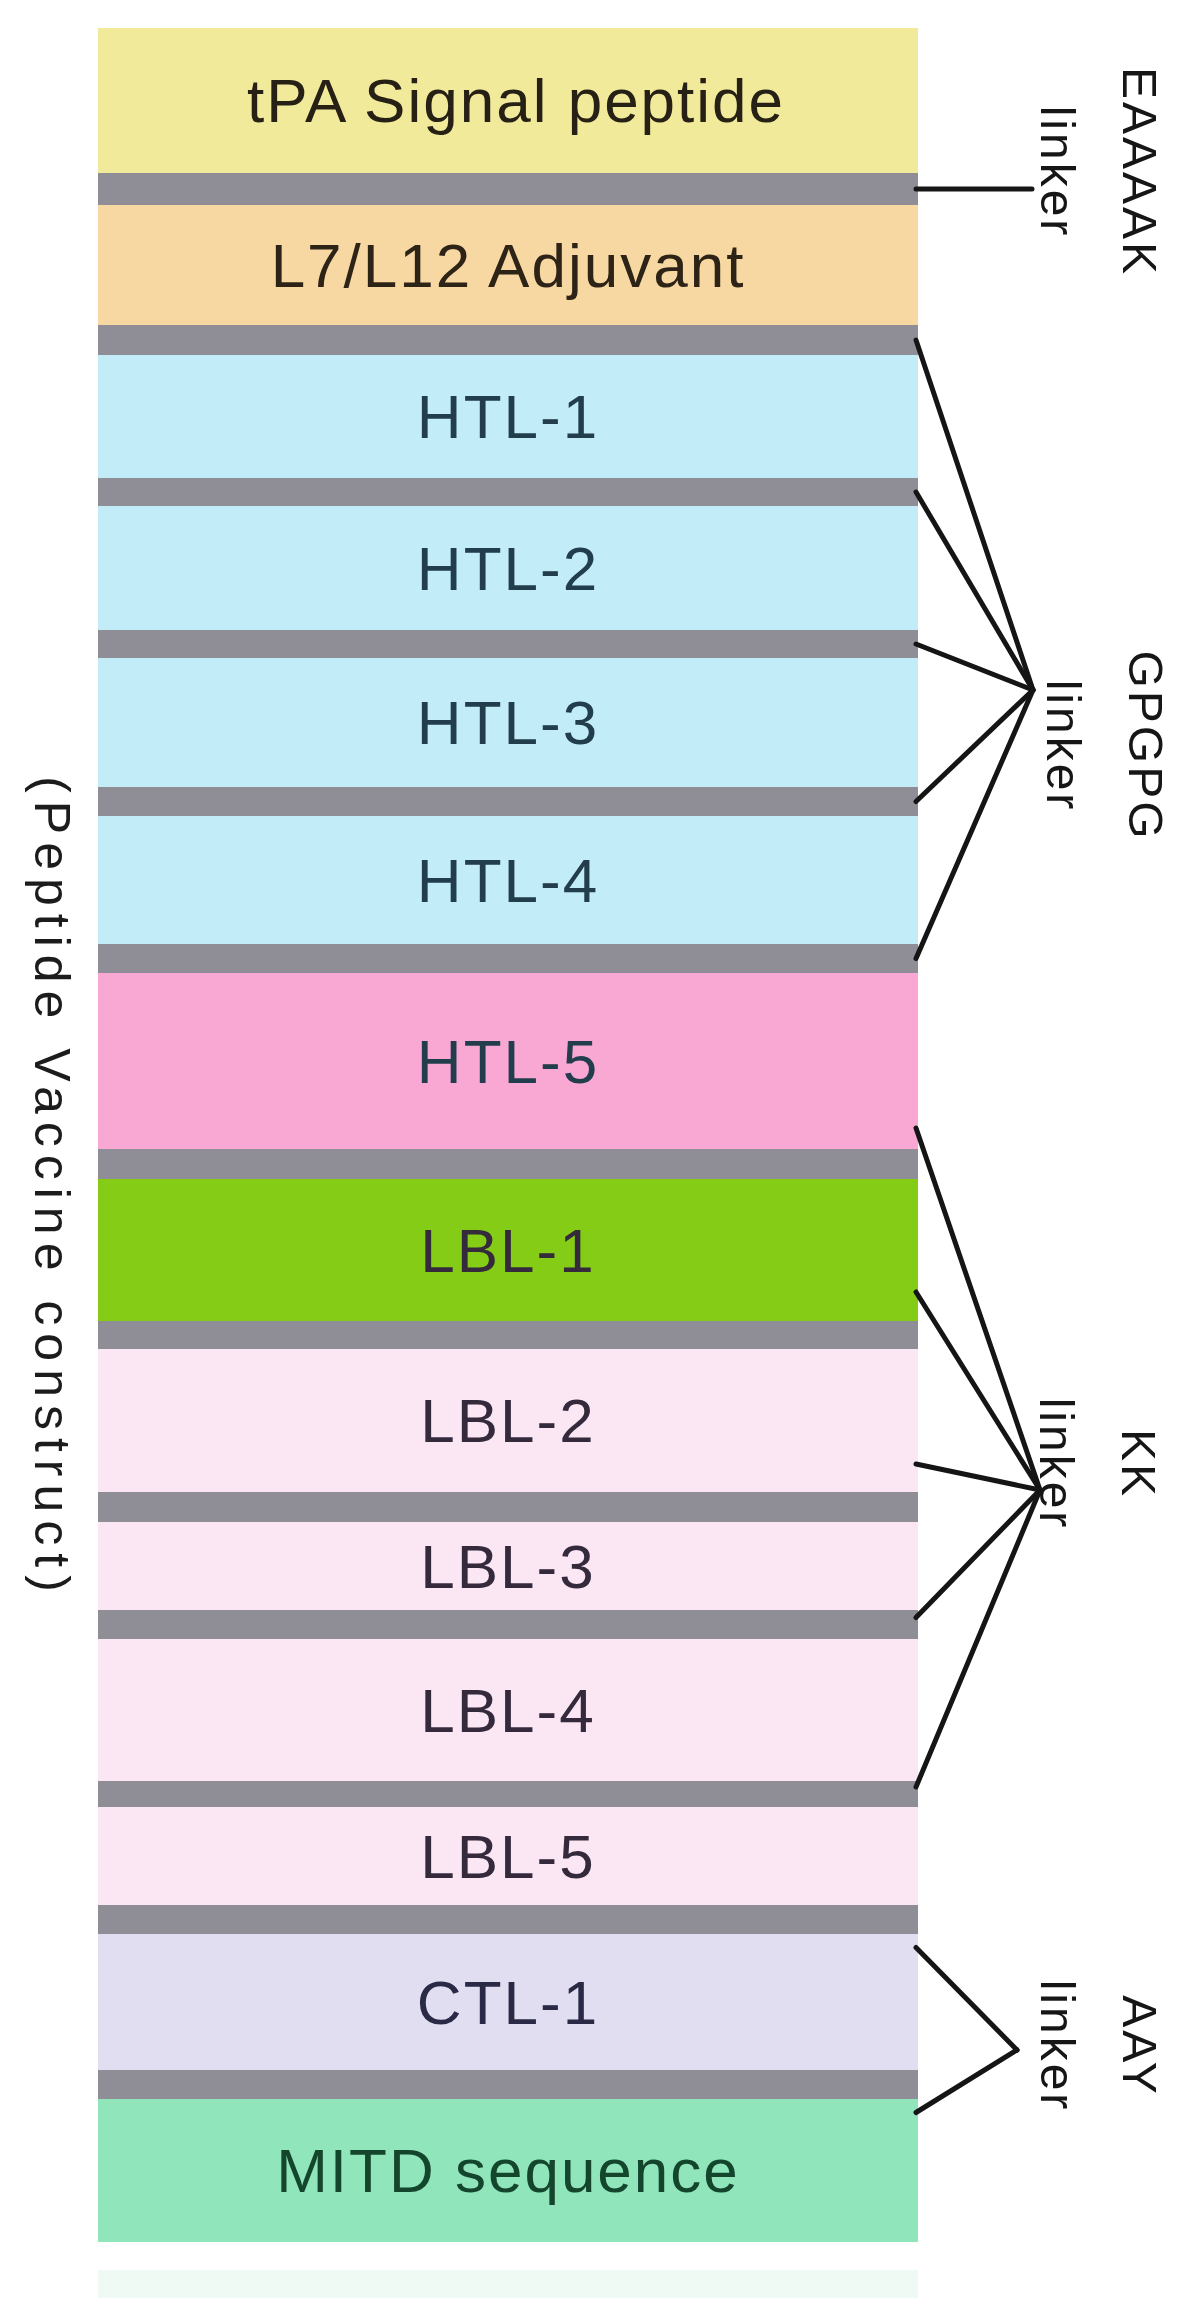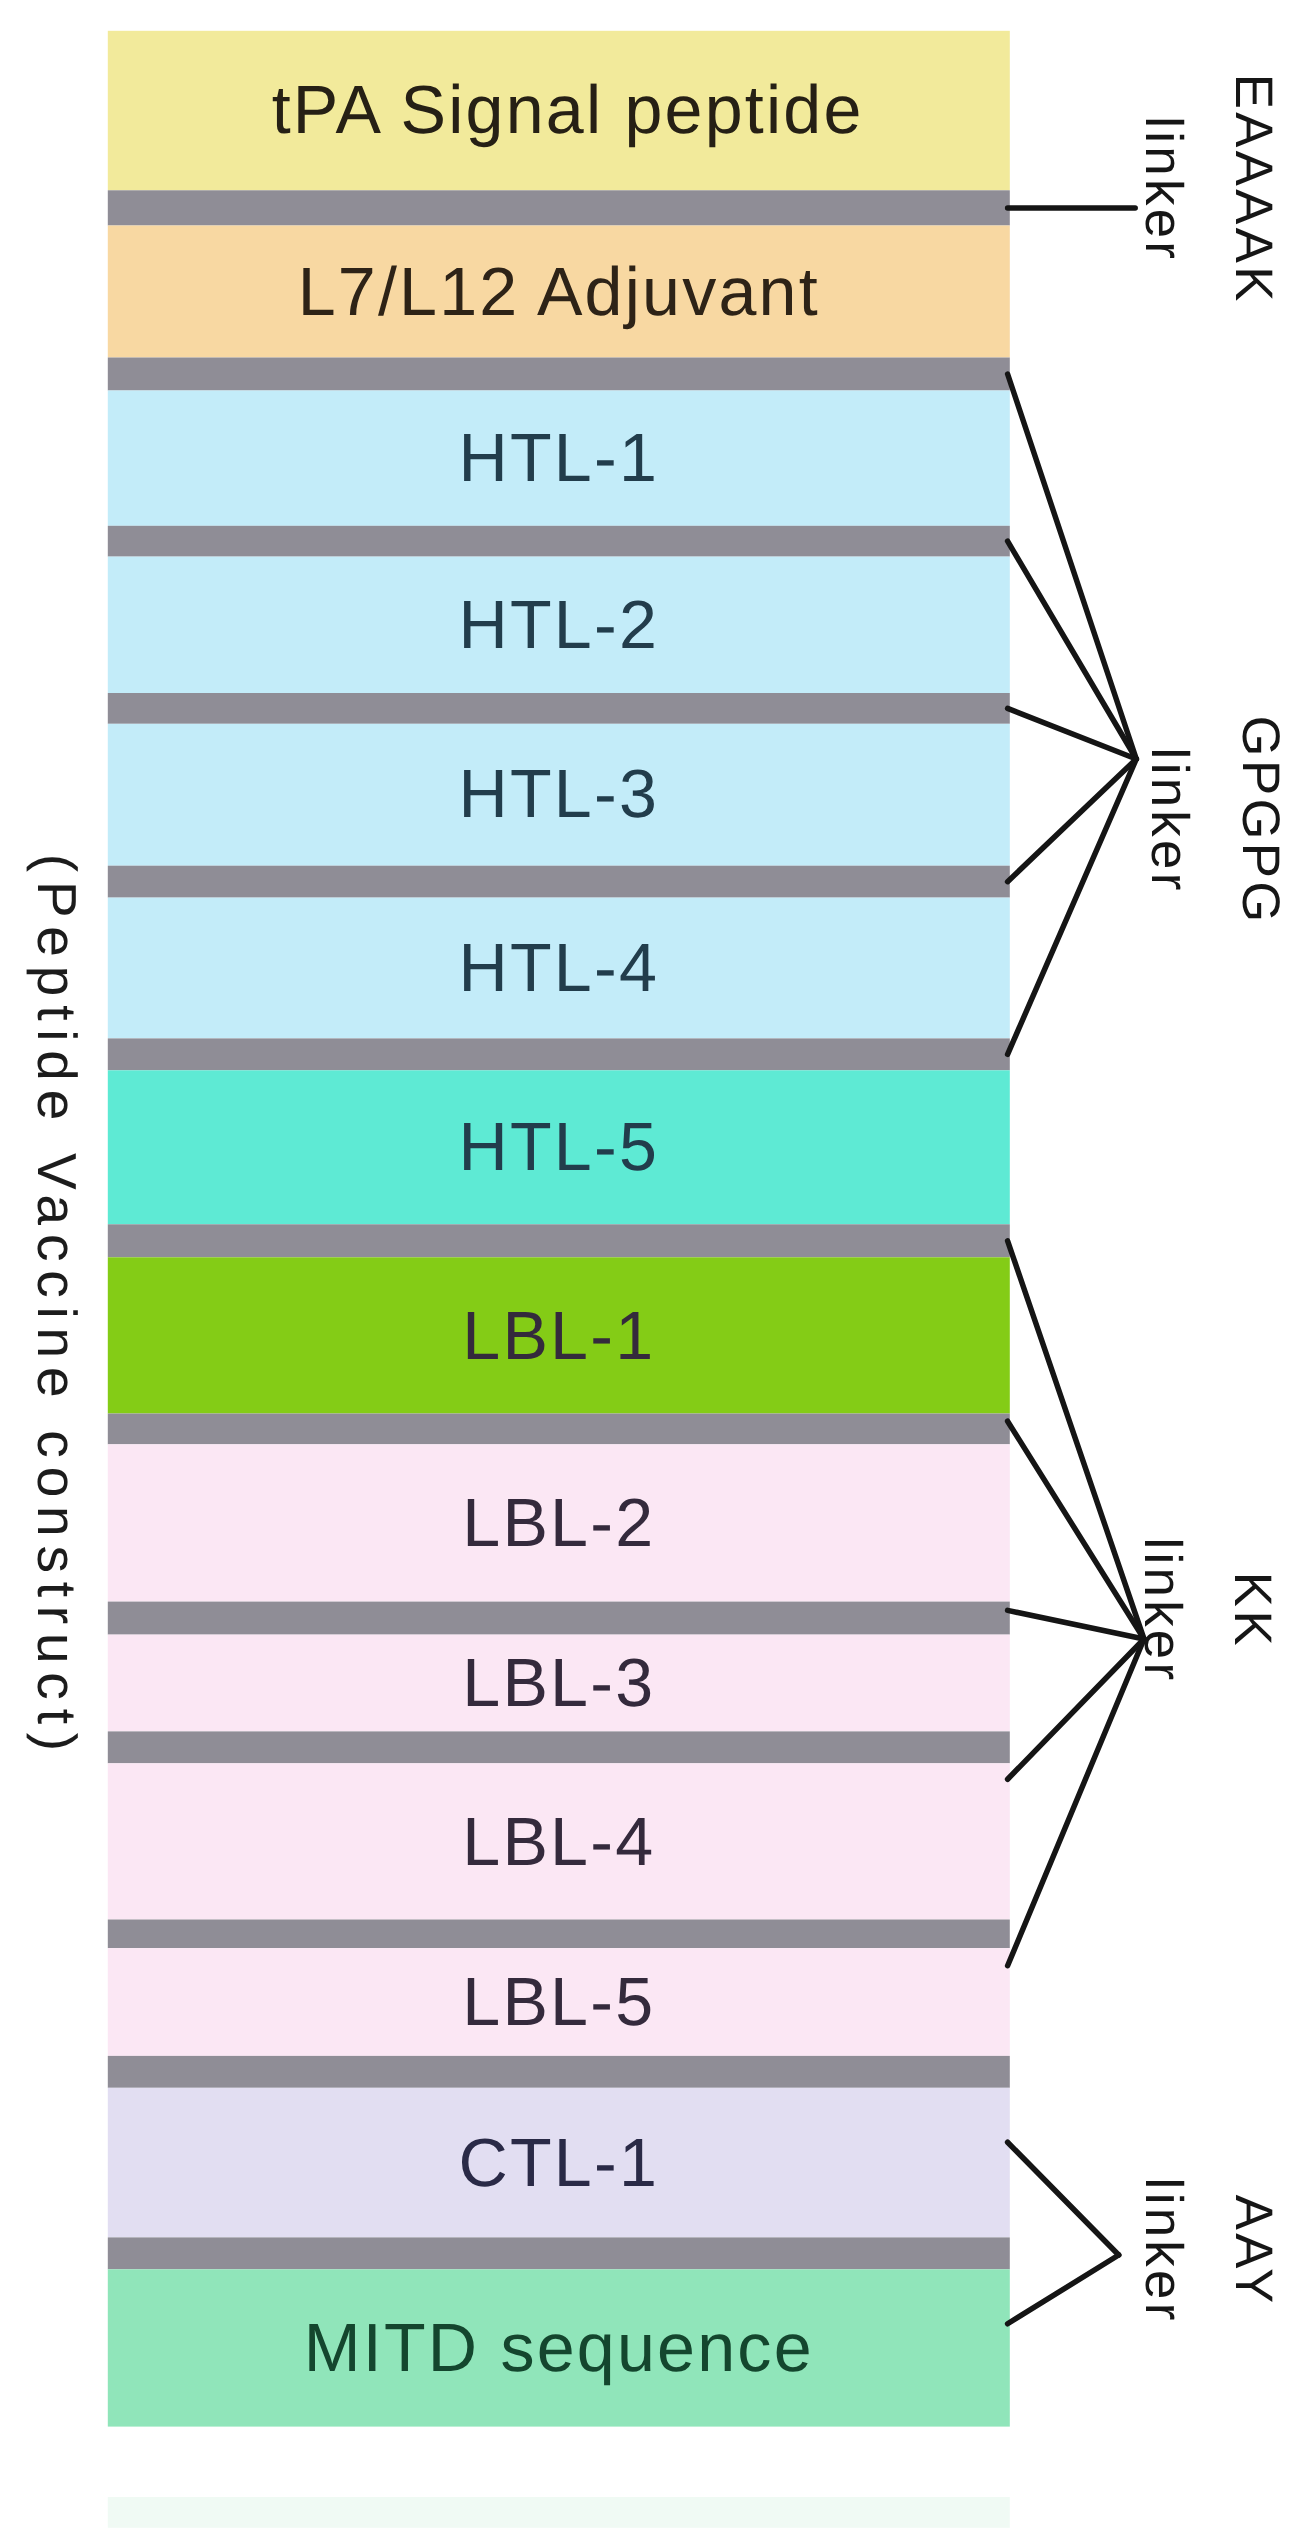--- a/index.html
+++ b/index.html
@@ -62,21 +62,21 @@
       </div>
       <div class="bar" style="height: 28px; background: rgb(143, 141, 150);"></div>
       <div class="block" style="height: 129px; background: rgb(195, 236, 249);">
         <span class="block-label" style="color: rgb(34, 61, 76);">HTL-3</span>
       </div>
       <div class="bar" style="height: 29px; background: rgb(143, 141, 150);"></div>
       <div class="block" style="height: 128px; background: rgb(195, 236, 249);">
         <span class="block-label" style="color: rgb(34, 61, 76);">HTL-4</span>
       </div>
       <div class="bar" style="height: 29px; background: rgb(143, 141, 150);"></div>
-      <div class="block" style="height: 140px; background: #5eead4;">
+      <div class="block" style="height: 176px; background: #f9a8d4;">
         <span class="block-label" style="color: rgb(34, 61, 76);">HTL-5</span>
       </div>
       <div class="bar" style="height: 30px; background: rgb(143, 141, 150);"></div>
       <div class="block" style="height: 142px; background: #84cc16;">
         <span class="block-label" style="color: rgb(52, 42, 60);">LBL-1</span>
       </div>
       <div class="bar" style="height: 28px; background: rgb(143, 141, 150);"></div>
       <div class="block" style="height: 143px; background: rgb(251, 231, 244); align-items: center;">
         <span class="block-label" style="color: rgb(52, 42, 60);">LBL-2</span>
       </div>

